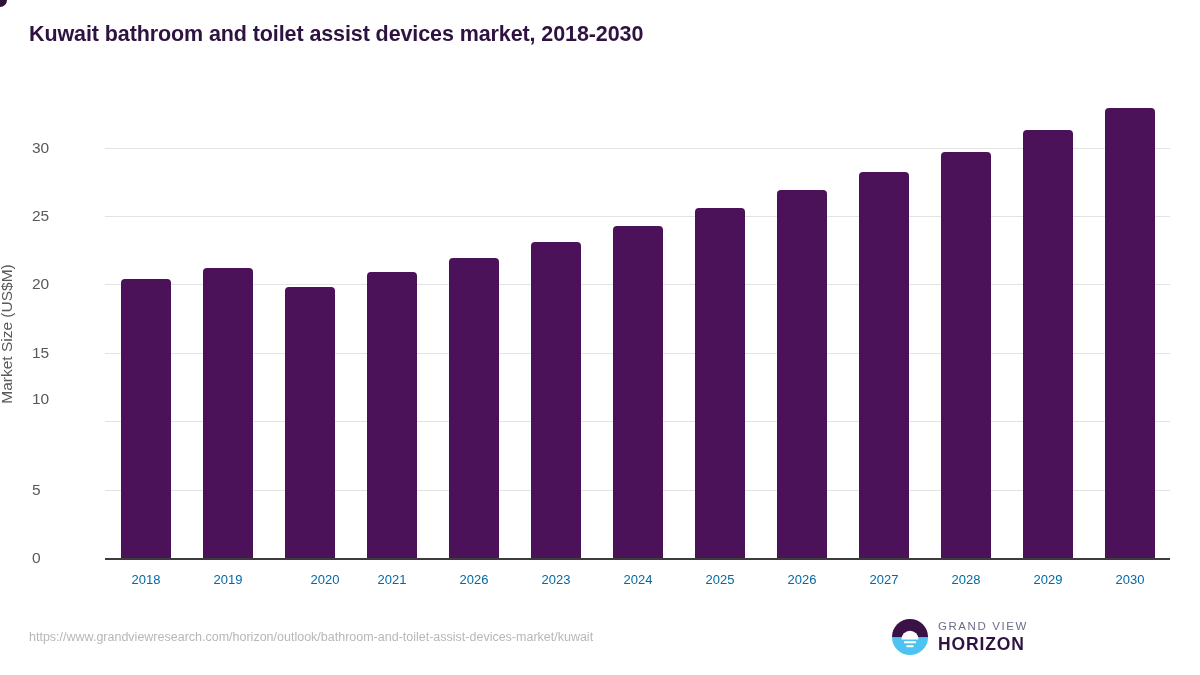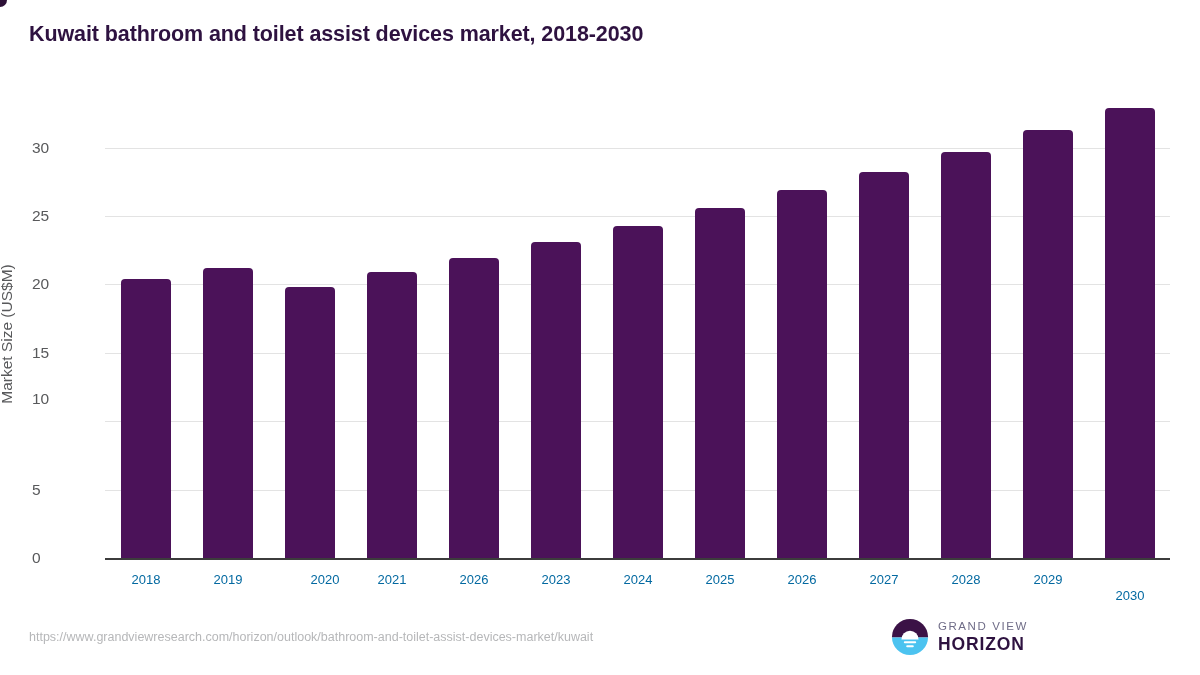--- a/index.html
+++ b/index.html
@@ -191,21 +191,21 @@
         <div class="xtick-label" style="left: 284px;">2020</div>
         <div class="xtick-label" style="left: 351px;">2021</div>
         <div class="xtick-label" style="left: 433px;">2026</div>
         <div class="xtick-label" style="left: 515px;">2023</div>
         <div class="xtick-label" style="left: 597px;">2024</div>
         <div class="xtick-label" style="left: 679px;">2025</div>
         <div class="xtick-label" style="left: 761px;">2026</div>
         <div class="xtick-label" style="left: 843px;">2027</div>
         <div class="xtick-label" style="left: 925px;">2028</div>
         <div class="xtick-label" style="left: 1007px;">2029</div>
-        <div class="xtick-label" style="left: 1089px; margin-top: 16px;">2030</div>
+        <div class="xtick-label" style="left: 1089px;">2030</div>
       </div>
   </div>
 
   <div class="source-url">https://www.grandviewresearch.com/horizon/outlook/bathroom-and-toilet-assist-devices-market/kuwait</div>
 
   <div class="brand">
     <svg class="brand-mark" viewBox="0 0 40 40">
       <defs>
         <clipPath id="circ">
             <circle cx="20" cy="20" r="19"></circle>

